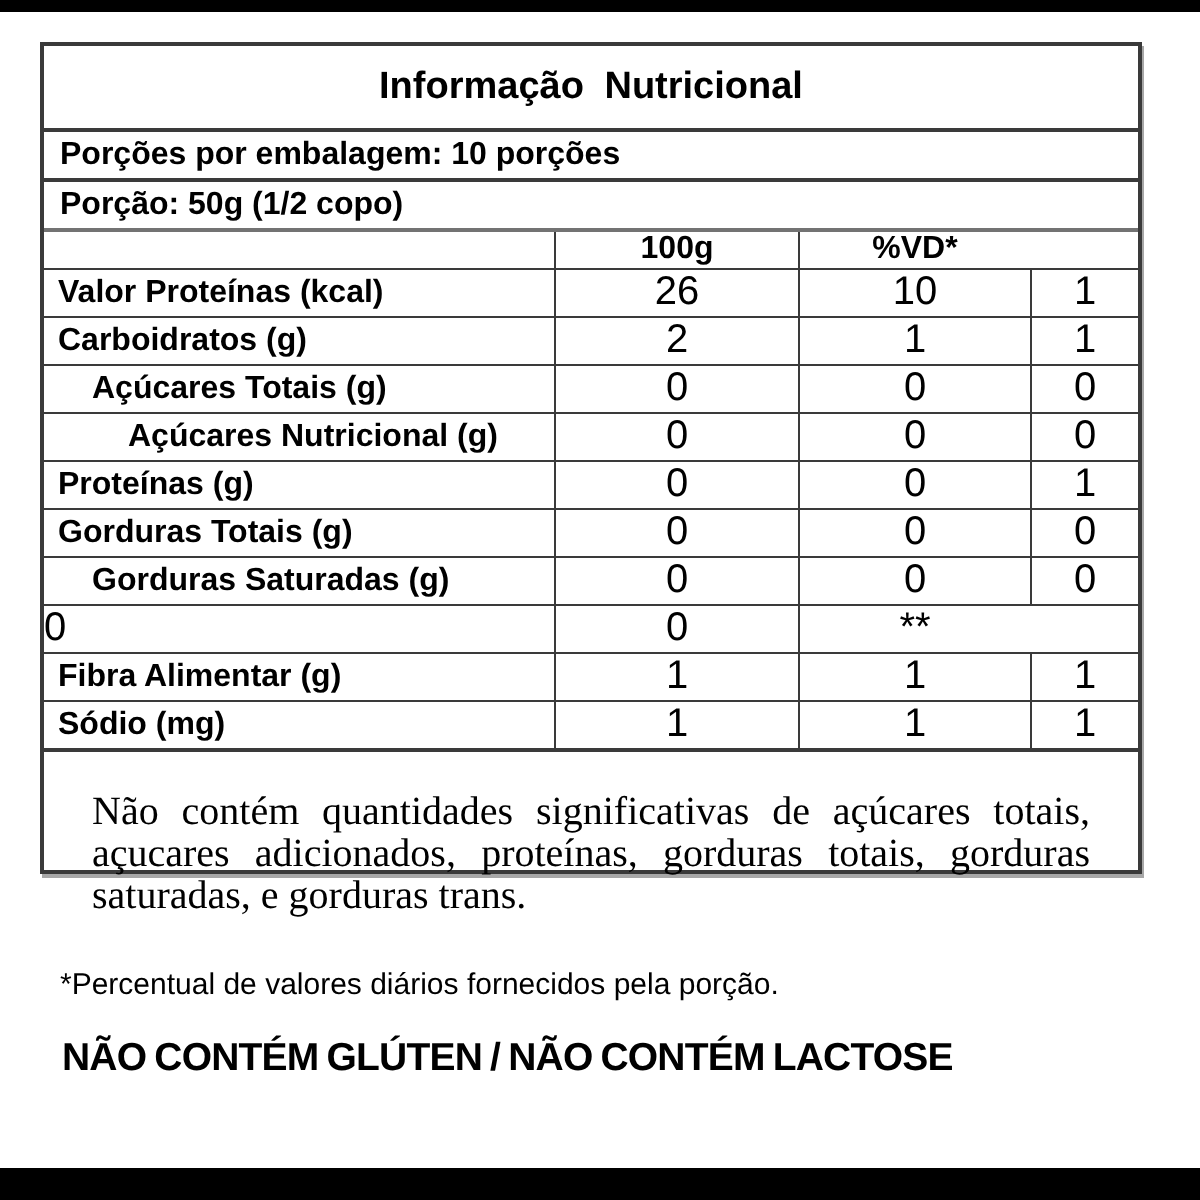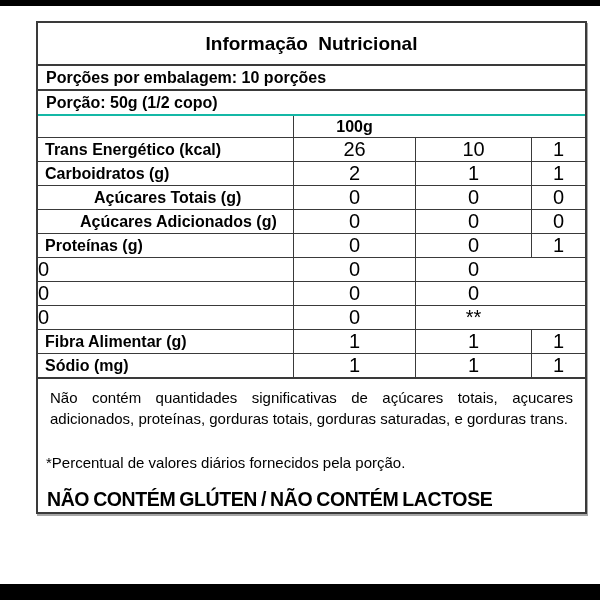--- a/index.html
+++ b/index.html
@@ -16,22 +16,22 @@
 
   .bar-top {
     position: absolute; top: 0; left: 0; width: 600px; height: 6px; background: #000;
   }
   .bar-bottom {
     position: absolute; bottom: 0; left: 0; width: 600px; height: 16px; background: #000;
   }
 
   .label-box {
     position: absolute;
-    left: 36px; top: 21px;
-    width: 551px; height: 493px;
+    left: 20px; top: 21px;
+    width: 551px; height: 416px;
     border: 2px solid #3a3a3a;
     box-sizing: border-box;
     background: #fff;
     box-shadow: 1px 2px 0 rgba(60,60,60,0.45);
     display: flex;
     flex-direction: column;
   }
 
   .row { box-sizing: border-box; flex: 0 0 auto; }
 
@@ -44,47 +44,48 @@
     height: 25px;
     border-top: 2px solid #3a3a3a;
     display: flex; align-items: center;
     padding-left: 8px;
     font-weight: bold; font-size: 16px; text-align: right;
   }
 
   .grid-row {
     display: grid;
     grid-template-columns: 255px 122px 116px 54px;
-    border-top: 2px solid #14b8a6;
+    border-top: 2px solid #737373;
     height: 29px;
   }
   .grid-row.data { height: 25px; border-top: 1.5px solid #3a3a3a; }
   .grid-row .cell {
     box-sizing: border-box;
     display: flex; align-items: center;
     overflow: hidden; white-space: nowrap;
   }
   .grid-row .cell + .cell { border-left: 1.5px solid #3a3a3a; justify-content: center; }
   .cell.label { font-weight: bold; font-size: 16px; padding-left: 7px; }
-  .cell.label.ind1 { padding-left: 24px; margin-left: 32px; }
+  .cell.label.ind1 { padding-left: 24px; }
   .cell.label.ind2 { padding-left: 42px; }
   .cell.head { font-weight: bold; font-size: 16px; }
   .cell.val { font-weight: normal; font-size: 20px; }
 
   .notes {
     border-top: 2px solid #3a3a3a;
     flex: 1 1 auto;
     padding: 4px 8px 0 8px;
     box-sizing: border-box;
   }
   .note-insignificant {
-    font-size: 15px;
+    font-size: 20px;
     line-height: 21px;
     text-align: justify;
-    margin: 4px;
+    margin: 16px;
+    font-family: Liberation Serif, serif;
   }
   .note-daily {
     font-size: 15px;
     margin: 0;
     margin-top: 25px;
   }
   .note-allergen {
     font-size: 19.5px;
     font-weight: bold;
     letter-spacing: -0.4px;
@@ -104,64 +105,67 @@
 
     <div class="row title-row">Informação Nutricional</div>
 
     <div class="row info-row">Porções por embalagem: 10 porções</div>
 
     <div class="row info-row">Porção: 50g (1/2 copo)</div>
 
     <div class="grid-row">
       <div class="cell head"></div>
       <div class="cell head">100g</div>
+      <div class="cell head">%VD*</div>
     </div>
 
     <div class="grid-row data">
-      <div class="cell label">Trans Energético (kcal)</div>
+      <div class="cell label">Valor Proteínas (kcal)</div>
       <div class="cell val">26</div>
       <div class="cell val">10</div>
       <div class="cell val">1</div>
     </div>
 
     <div class="grid-row data">
       <div class="cell label">Carboidratos (g)</div>
       <div class="cell val">2</div>
       <div class="cell val">1</div>
       <div class="cell val">1</div>
     </div>
 
     <div class="grid-row data">
       <div class="cell label ind1">Açúcares Totais (g)</div>
       <div class="cell val">0</div>
       <div class="cell val">0</div>
       <div class="cell val">0</div>
     </div>
 
     <div class="grid-row data">
-      <div class="cell label ind2">Açúcares Adicionados (g)</div>
+      <div class="cell label ind2">Açúcares Nutricional (g)</div>
       <div class="cell val">0</div>
       <div class="cell val">0</div>
       <div class="cell val">0</div>
     </div>
 
     <div class="grid-row data">
       <div class="cell label">Proteínas (g)</div>
       <div class="cell val">0</div>
       <div class="cell val">0</div>
       <div class="cell val">1</div>
     </div>
 
     <div class="grid-row data">
+      <div class="cell label">Gorduras Totais (g)</div>
       <div class="cell val">0</div>
       <div class="cell val">0</div>
       <div class="cell val">0</div>
     </div>
 
     <div class="grid-row data">
+      <div class="cell label ind1">Gorduras Saturadas (g)</div>
       <div class="cell val">0</div>
       <div class="cell val">0</div>
       <div class="cell val">0</div>
     </div>
 
     <div class="grid-row data">
       <div class="cell val">0</div>
       <div class="cell val">0</div>
       <div class="cell val">**</div>
     </div>

